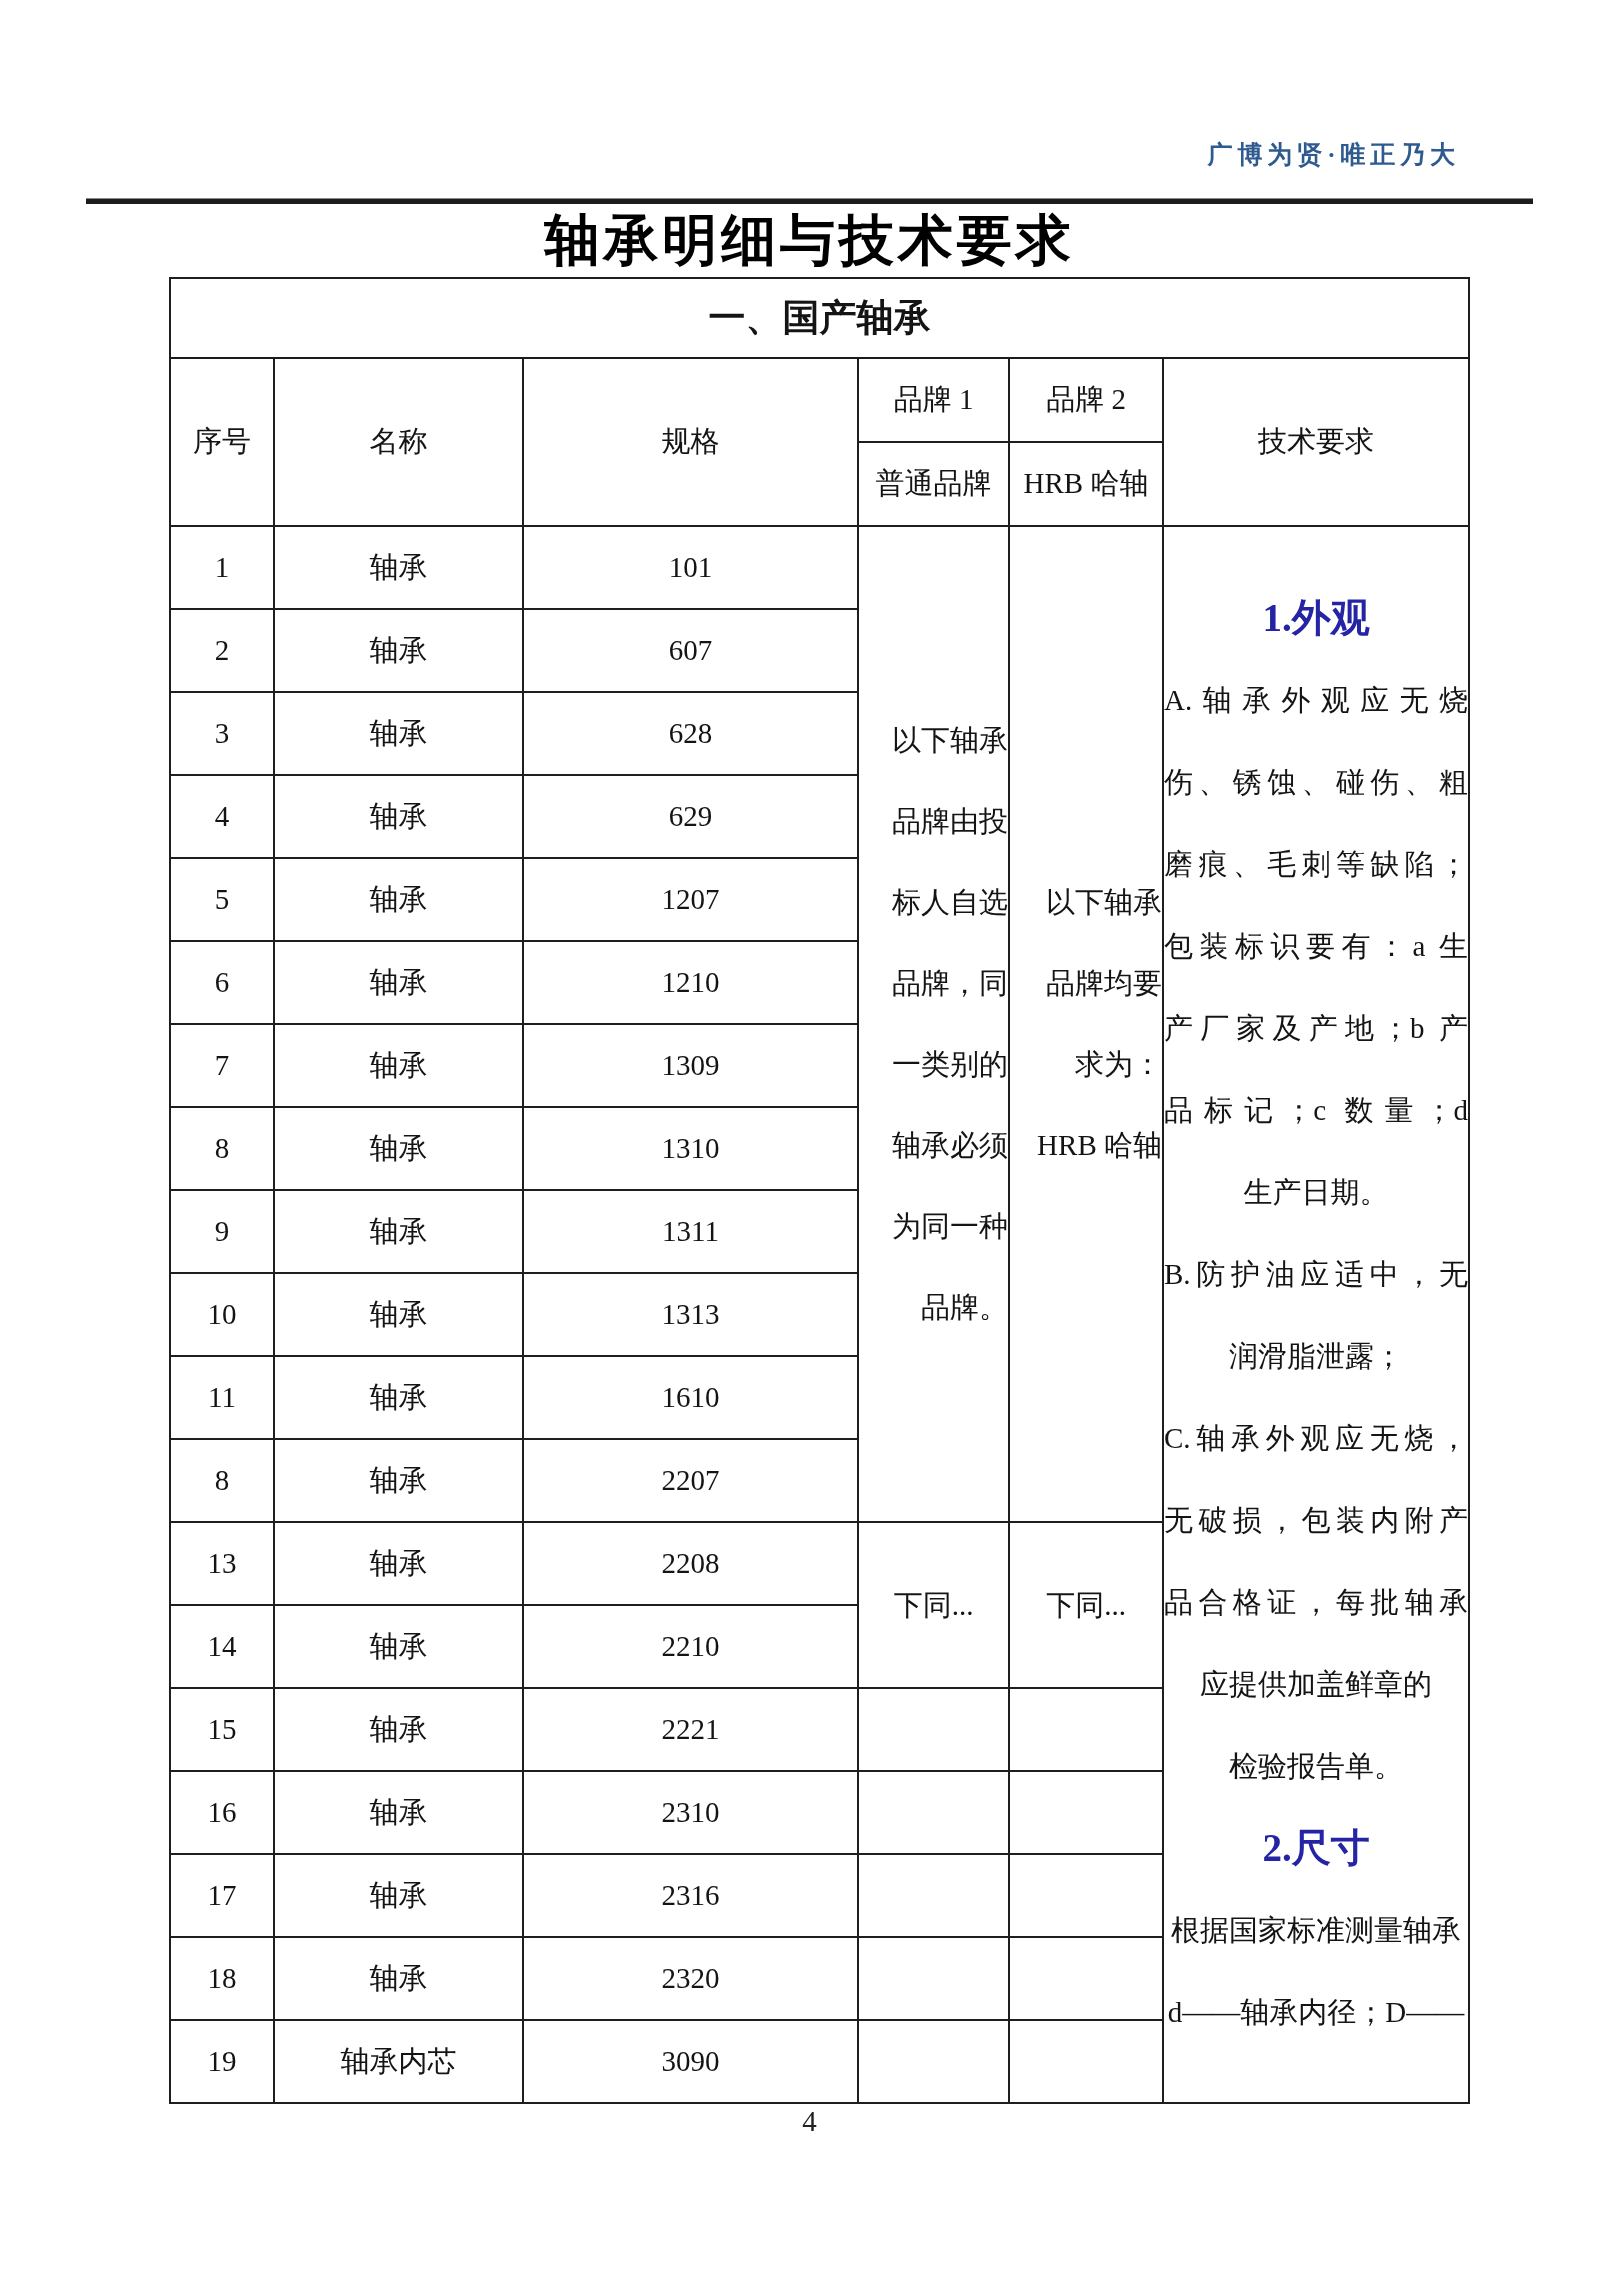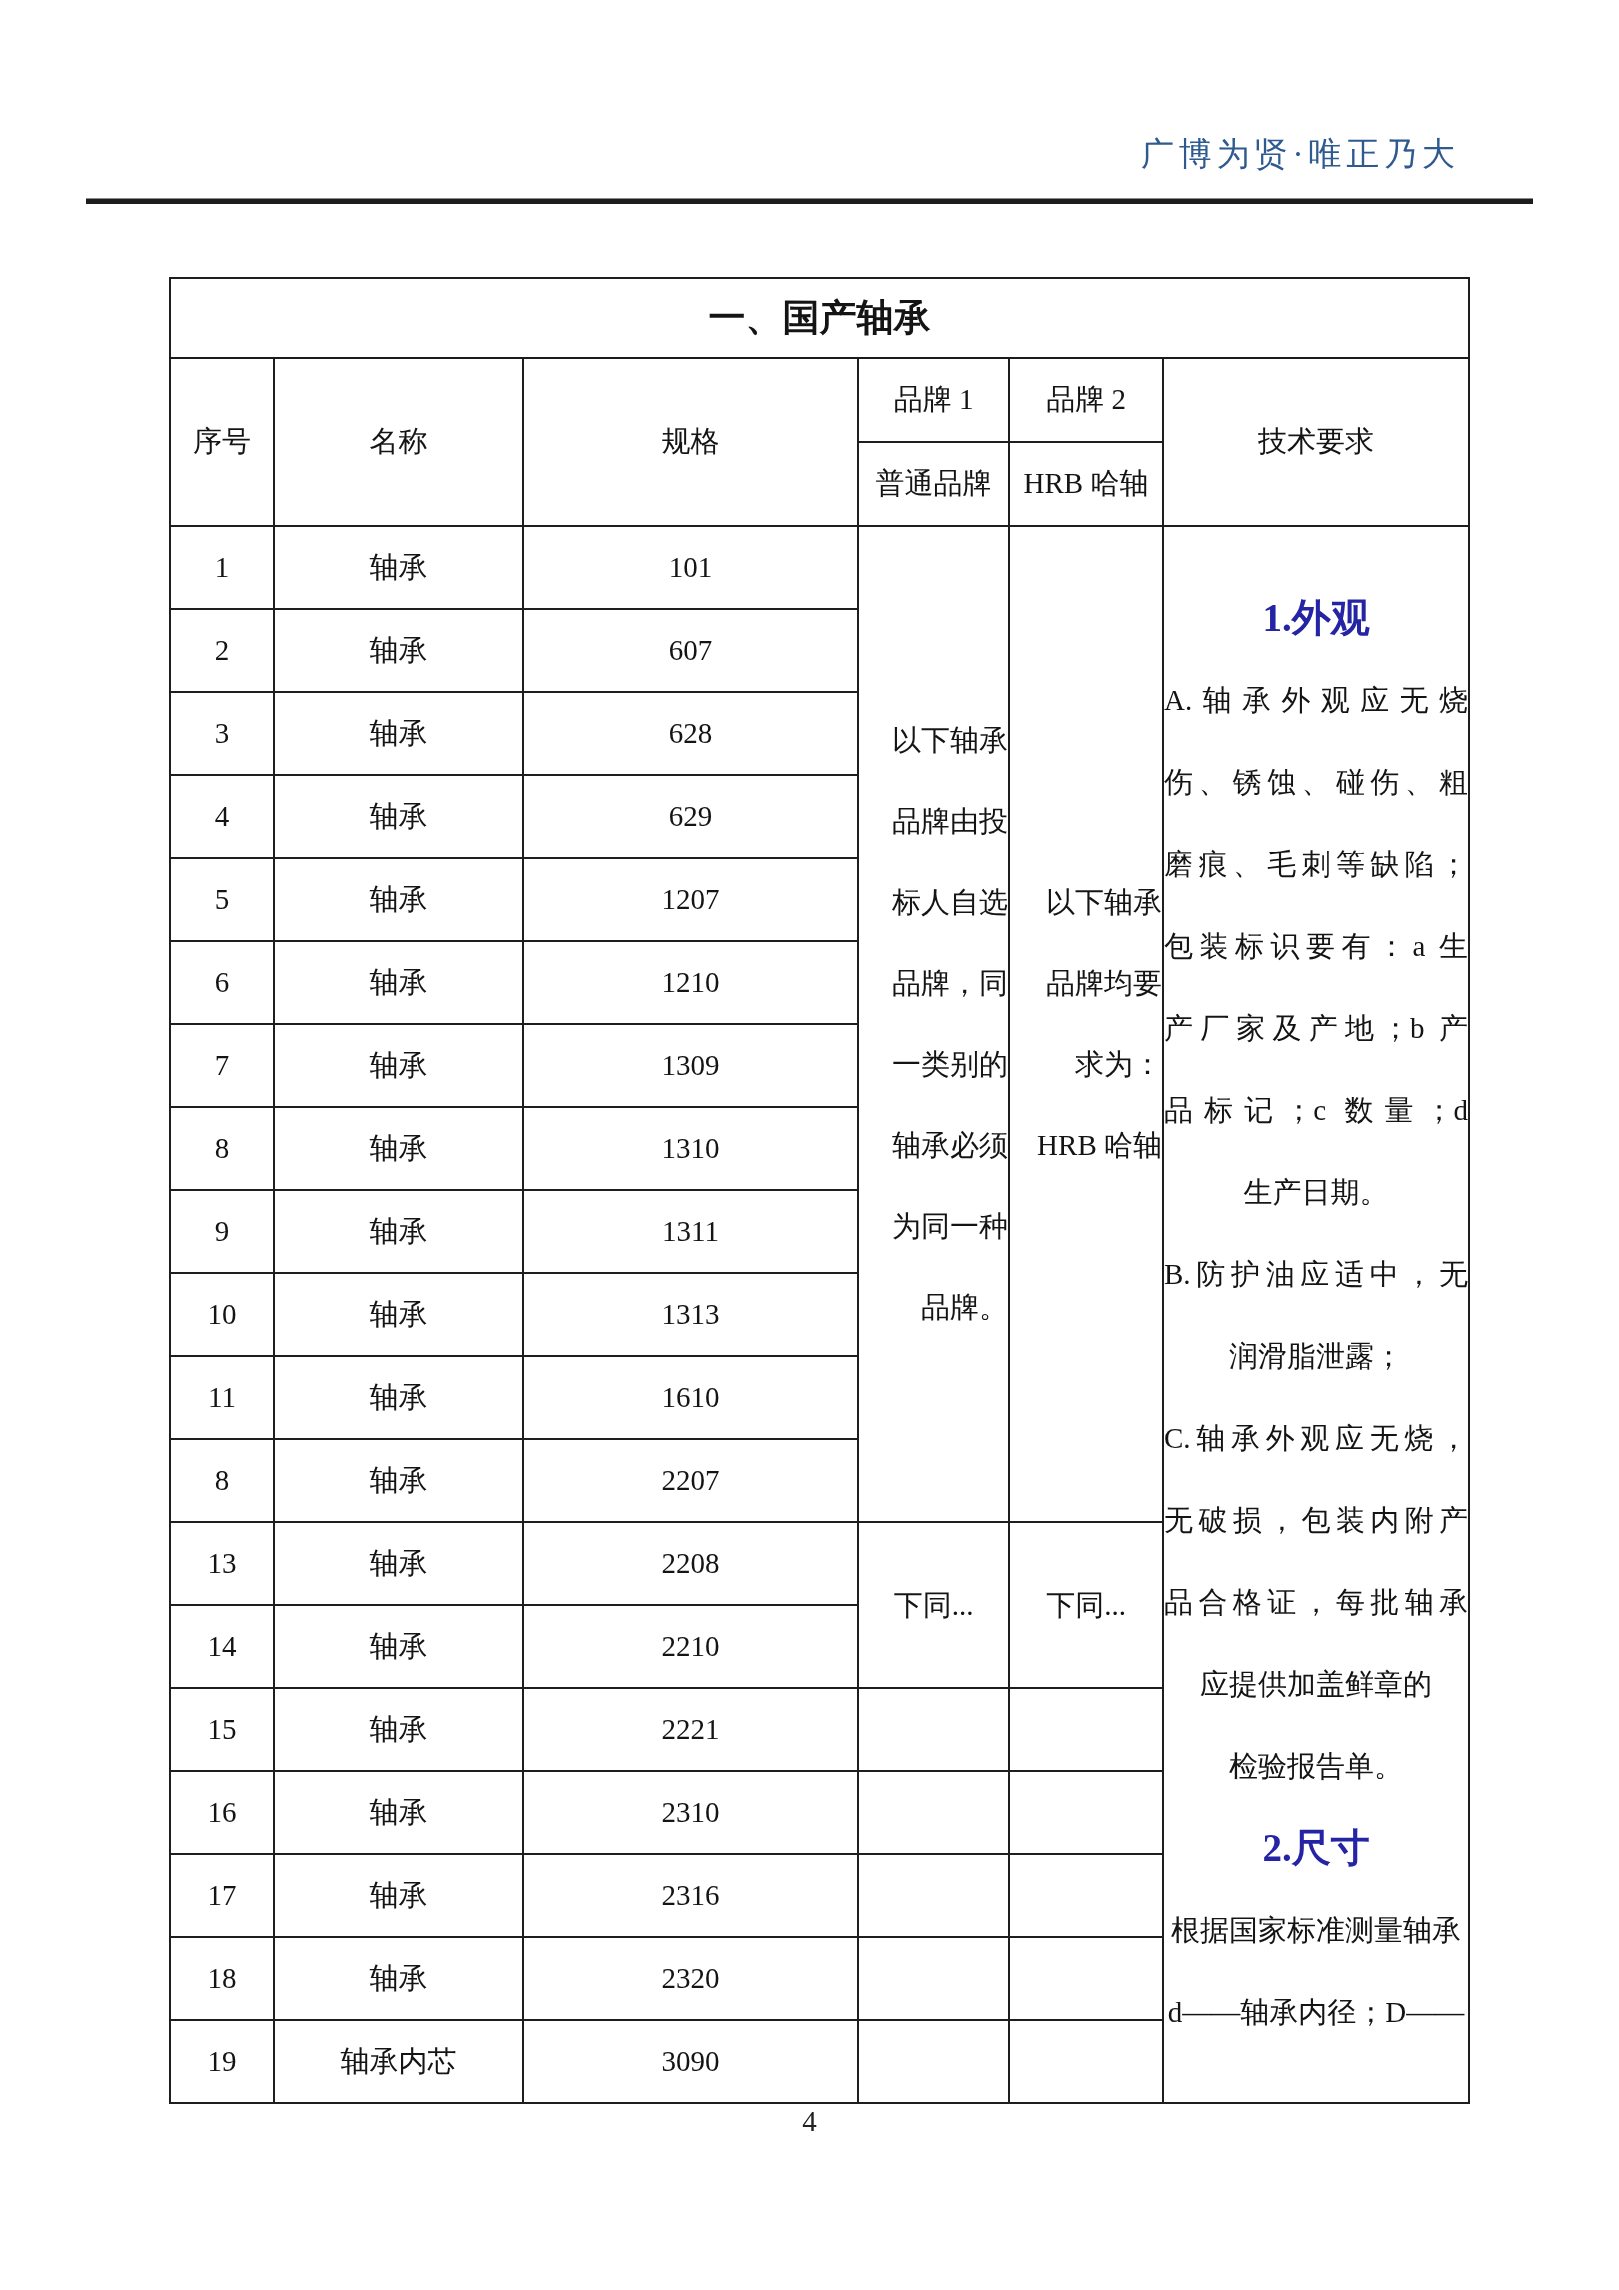--- a/index.html
+++ b/index.html
@@ -32,22 +32,22 @@
   .logo-zdp::after{top:35px;}
   .logo-company{
     font-family:"Liberation Sans","DejaVu Sans",sans-serif;
     font-weight:bold;
     font-size:49px;line-height:55px;
     letter-spacing:6.9px;
     color:var(--company,#414141);
   }
   .slogan{
     position:absolute;right:159px;top:135px;
-    font-weight:normal;
-    font-size:33px;line-height:39px;
+    font-weight:bold;
+    font-size:25px;line-height:39px;
     letter-spacing:4.9px;
     color:var(--slogan,#2e5a90);
     white-space:nowrap;
   }
   .head-rule{
     position:absolute;left:86px;top:198px;width:1447px;height:4.9px;
     background:#1d1d1d;border-top:1px solid #8a8a8a;
   }
   .doc-title{
     position:absolute;left:0;top:209px;width:100%;
@@ -94,20 +94,21 @@
   }
 </style>
 </head>
 <body>
 
 <div class="page" style="--navy: #17365d; --company: #414141; --slogan: #2e5a90; --blue: #2424a4;">
 
   <div class="slogan">广博为贤·唯正乃大</div>
   <div class="head-rule"></div>
 
+  <div class="doc-title">轴承明细与技术要求</div>
 
   <table class="main">
     <colgroup>
       <col style="width:104px">
         <col style="width:249px">
         <col style="width:335px">
       <col style="width:151px">
         <col style="width:154px">
         <col style="width:306px">
     </colgroup>

